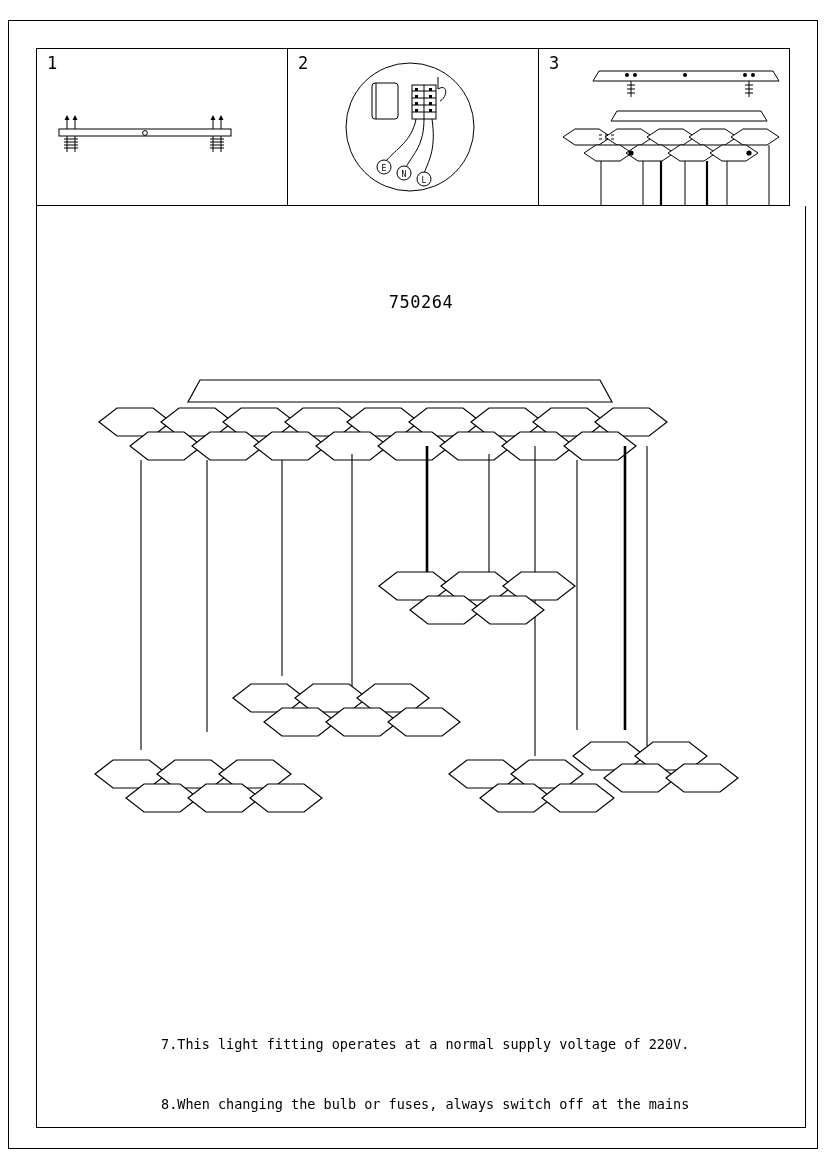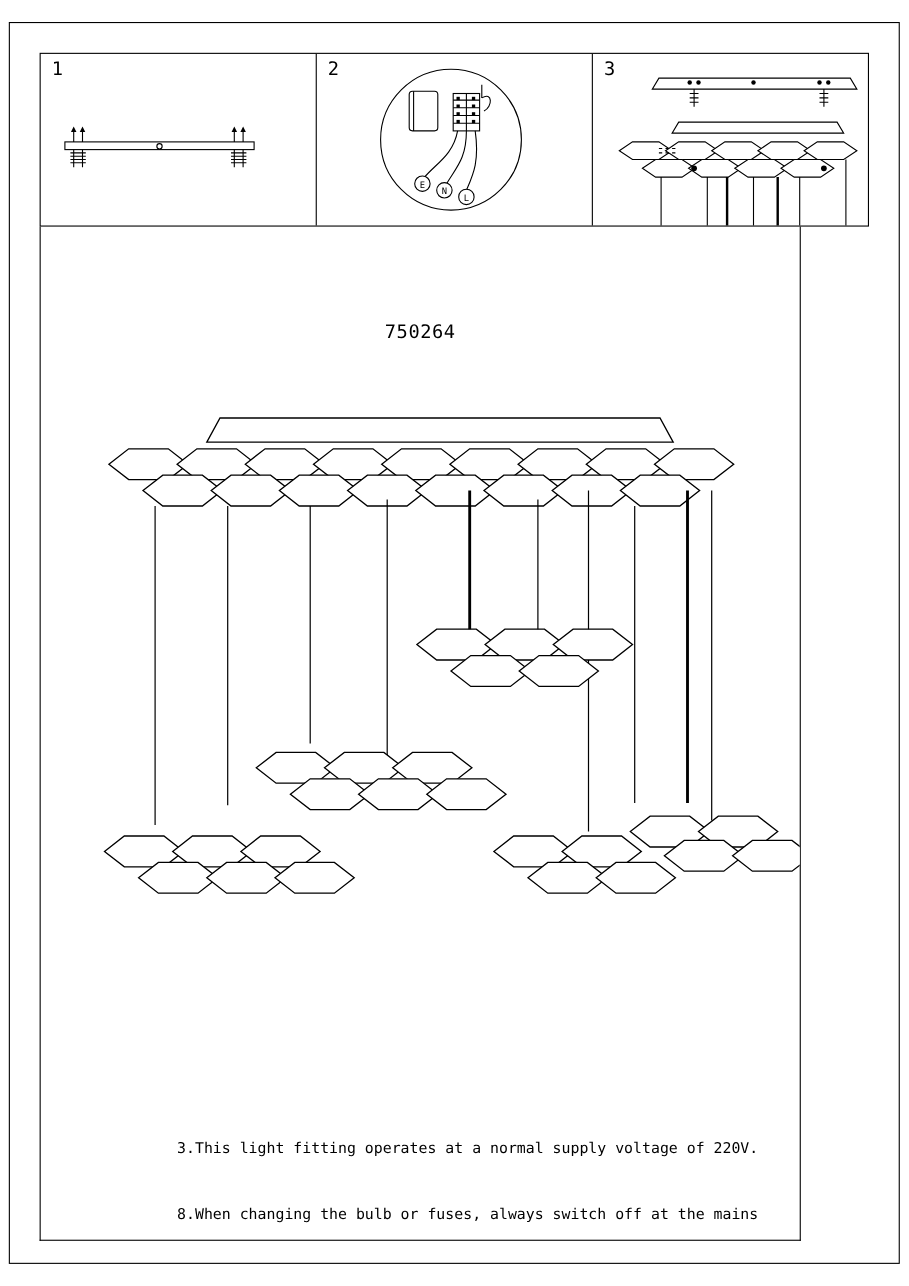--- a/index.html
+++ b/index.html
@@ -54,21 +54,21 @@
     left: 10px;
     top: 4px;
     font-size: 17px;
     line-height: 20px;
   }
   
   .main-panel {
     position: absolute;
     left: 36px;
     top: 206px;
-    width: 692px;
+    width: 770px;
     height: 922px;
     box-sizing: border-box;
     border: 1px solid #000;
     border-top: none;
     overflow: hidden;
     padding-left: 36px;
   }
   .model-code {
     position: absolute;
     left: 0;
@@ -327,19 +327,19 @@
         <polygon points="536,410 554,396 590,396 608,410 590,424 554,424"></polygon>
         <polygon points="598,410 616,396 652,396 670,410 652,424 616,424"></polygon>
         <polygon points="443,452 461,438 497,438 515,452 497,466 461,466"></polygon>
         <polygon points="505,452 523,438 559,438 577,452 559,466 523,466"></polygon>
         <polygon points="567,432 585,418 621,418 639,432 621,446 585,446"></polygon>
         <polygon points="629,432 647,418 683,418 701,432 683,446 647,446"></polygon>
       </g>
     </svg>
 
     <div class="notes">
-      <span class="note-line">3.This light fitting operates at a normal supply voltage of 220V.</span>
+      <span class="note-line">7.This light fitting operates at a normal supply voltage of 220V.</span>
       <span class="note-line">8.When changing the bulb or fuses, always switch off at the mains</span>
       
     </div>
   </div>
 
 </div>
 
 </body></html>

